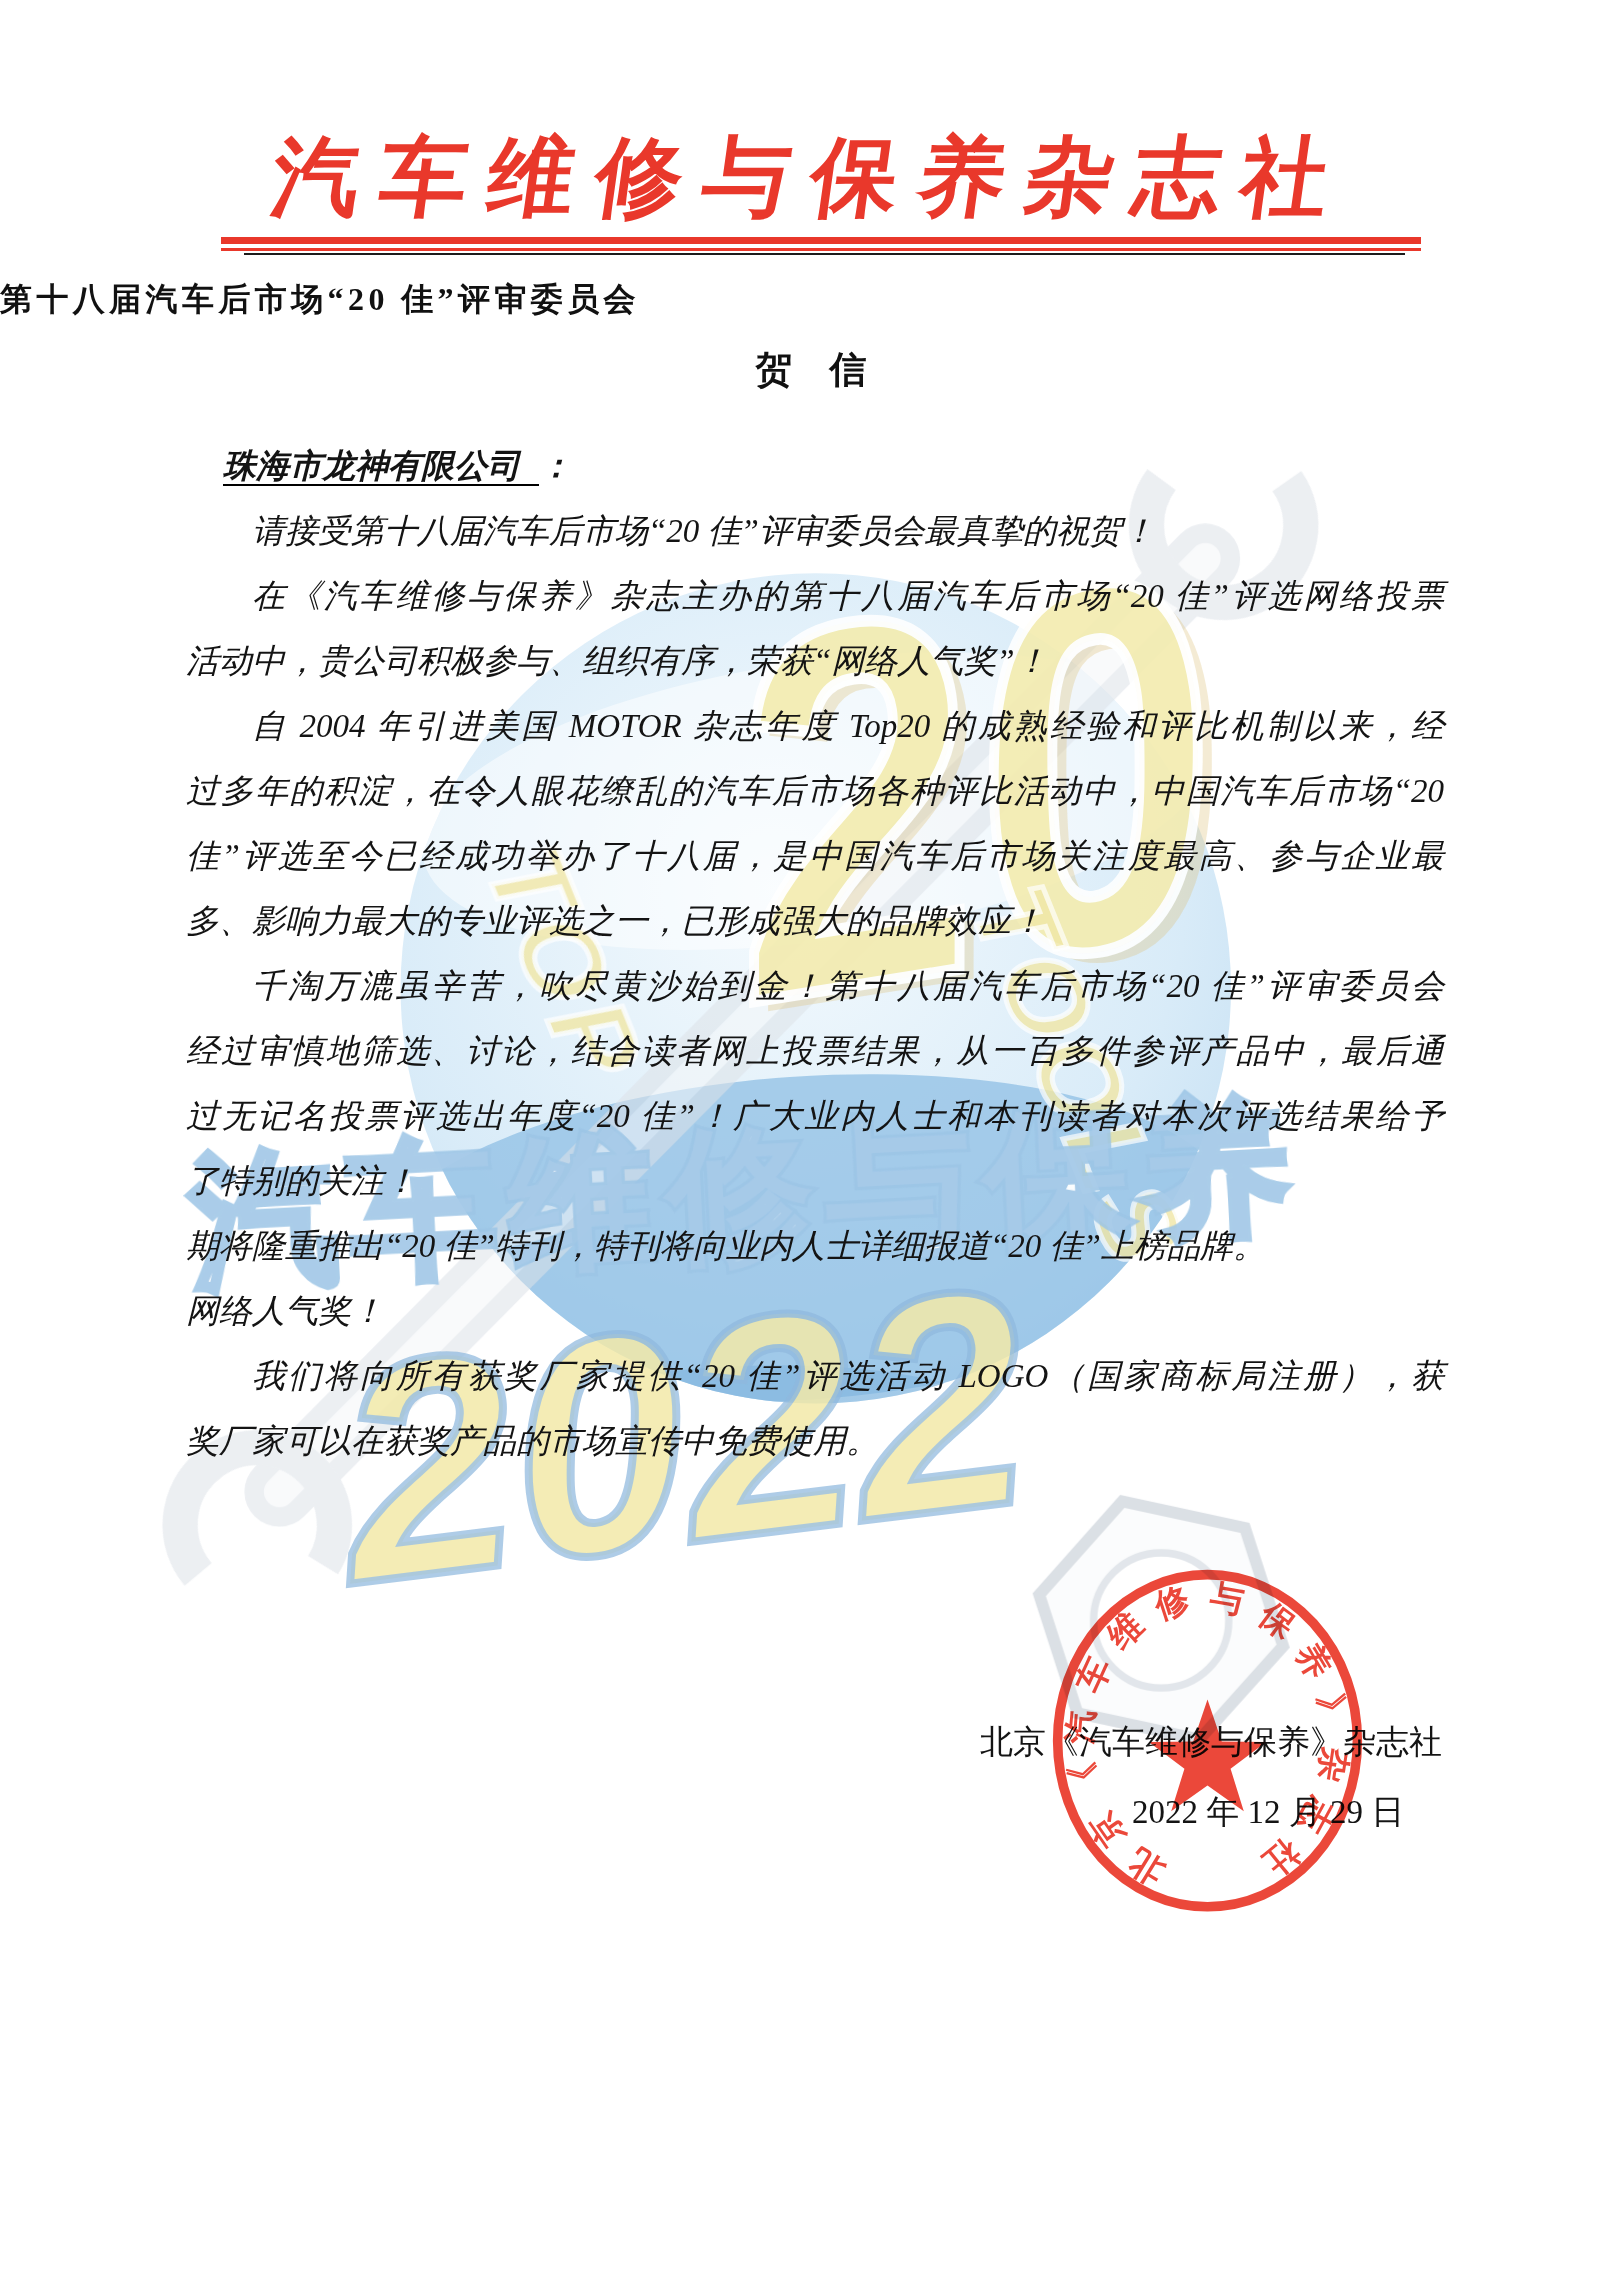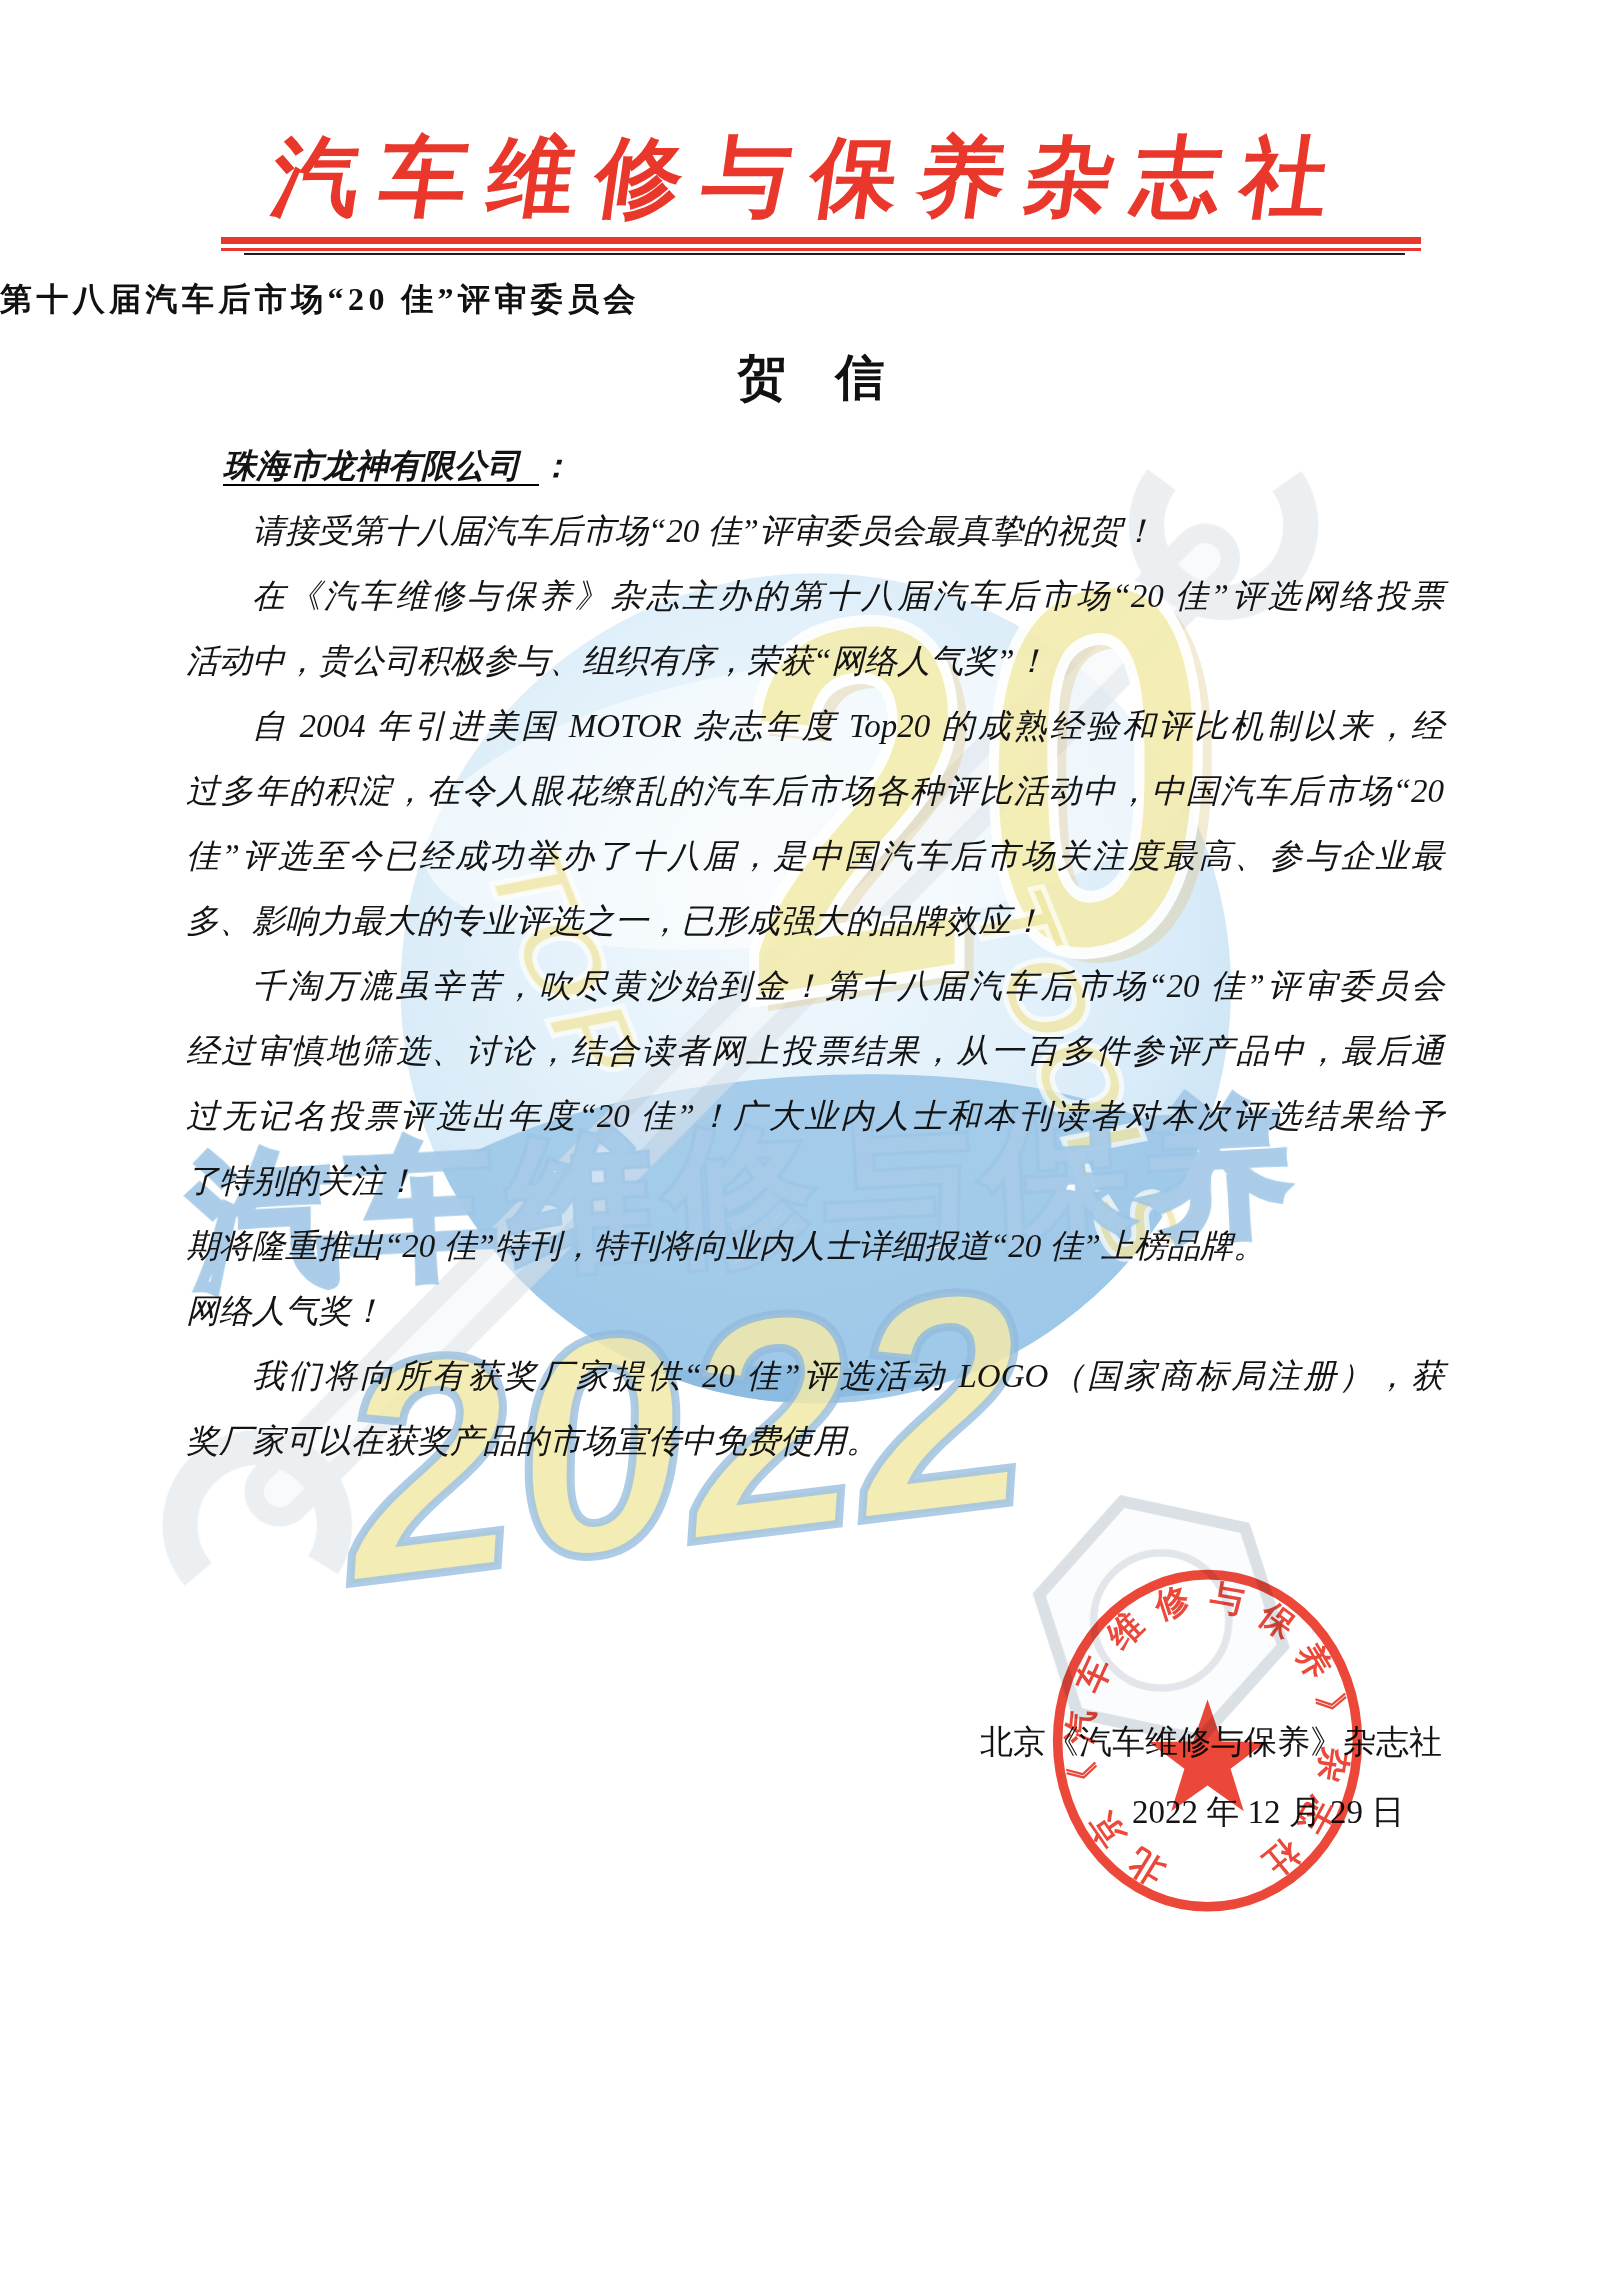--- a/index.html
+++ b/index.html
@@ -31,21 +31,21 @@
   .masthead{position:absolute;left:0;top:119px;width:1622px;margin:0;text-align:center;
             font-size:87px;font-weight:bold;color:#e9382b;letter-spacing:20.6px;
             transform:skewX(-8deg);white-space:nowrap;}
   .rule{position:absolute;}
   .rule-a{left:221px;top:237px;width:1200px;height:6.6px;background:#e9382b;}
   .rule-b{left:221px;top:248px;width:1200px;height:2.9px;background:#e9382b;}
   .rule-c{left:244px;top:253px;width:1161px;height:2.2px;background:#1c1c1c;}
   .committee{position:absolute;left:0;top:278px;width:1622px;text-align:left;
              font-size:32px;font-weight:bold;color:#111;letter-spacing:4.4px;white-space:nowrap;}
   .doc-title{position:absolute;left:0;top:345px;width:1622px;text-align:center;
-             font-size:49px;font-weight:bold;color:#111;}
+             font-size:37px;font-weight:bold;color:#111;}
   
   .body{position:absolute;left:186px;top:434px;width:1258px;z-index:1;font-size:33px;}
   .line{height:65px;line-height:65px;white-space:nowrap;font-style:italic;}
   .ind{text-indent:2em;}
   .str{text-align:justify;text-align-last:justify;white-space:normal;}
   .salutation{margin-left:37px;font-weight:bold;}
   .u{border-bottom:2.9px solid #000;padding-right:19px;}
   
   .sig{position:absolute;z-index:1;font-size:33px;line-height:1.2;white-space:nowrap;color:#141414;}
   .sig-org{left:980px;top:1723px;}

